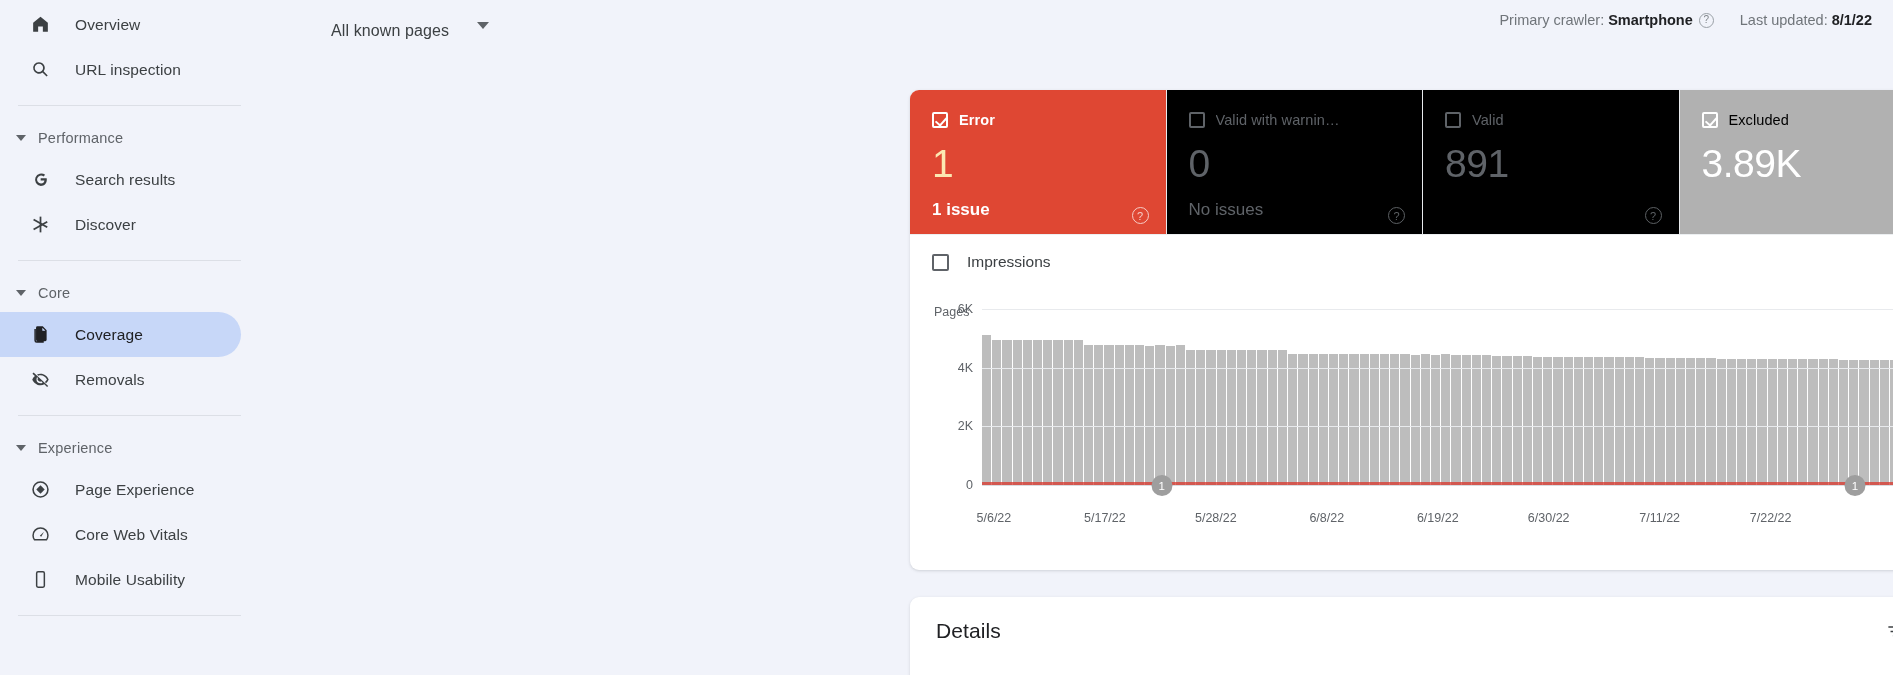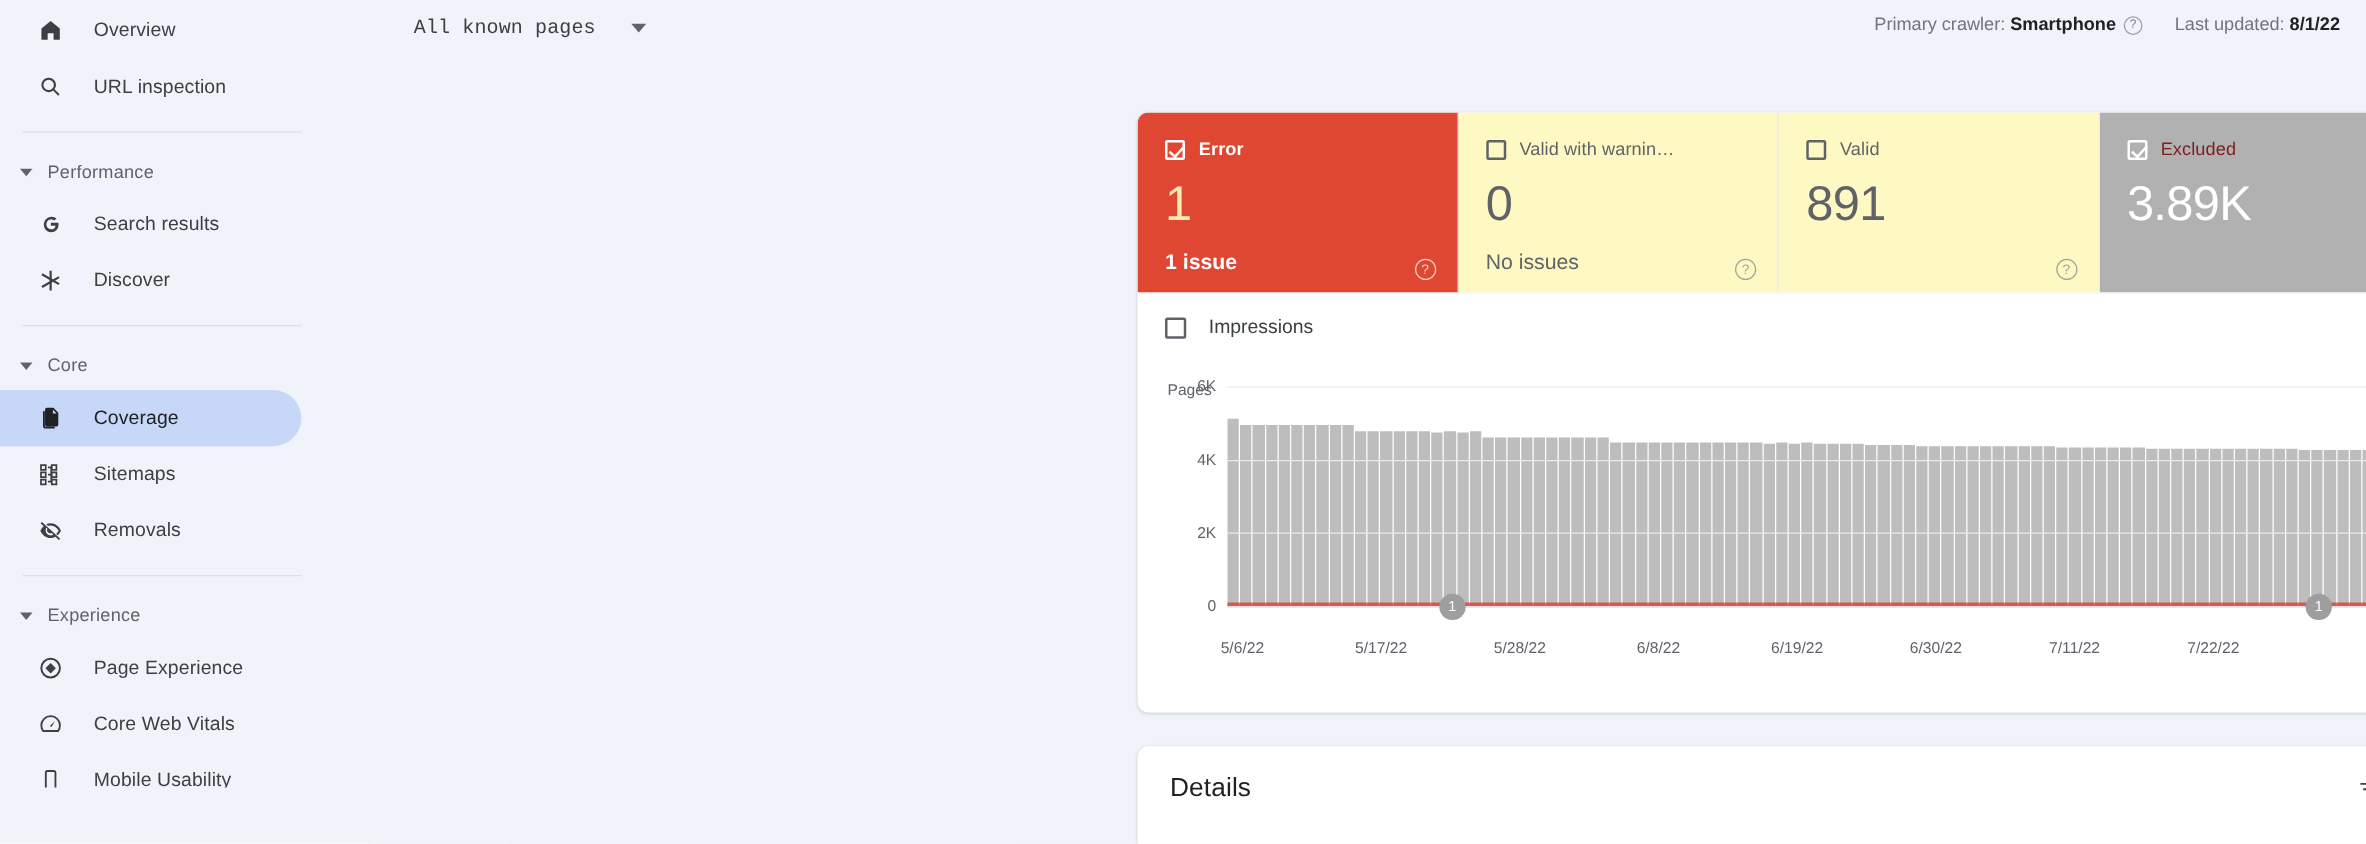--- a/index.html
+++ b/index.html
@@ -52,23 +52,23 @@
   .nav-group .glbl { font-size: 14.5px; color: #5f6368; letter-spacing:.2px; }
 
   
   .main { flex: 1; position: relative; height: 675px; background:#f1f3fa; }
 
   .topbar {
     height: 55px; position: relative;
     display: flex; align-items: center;
   }
   .pagesel {
-    position: absolute; left: 22px; top: 4px;
-    display: flex; align-items: center; height: 36px;
-    padding: 0 10px 0 12px; border-radius: 4px; cursor: pointer; font-family: Liberation Mono, monospace;
+    position: absolute; left: 22px; top: 22px;
+    display: flex; align-items: flex-start; height: 36px;
+    padding: 0 10px 0 12px; border-radius: 4px; cursor: pointer;
   }
   .pagesel .ptxt { font-size: 16px; color: #3c4043; letter-spacing:.1px;}
   .pagesel .dcaret {
     width: 0; height: 0; margin-left: 28px;
     border-left: 6px solid transparent;
     border-right: 6px solid transparent;
     border-top: 7px solid #5f6368;
   }
   .topright {
     position: absolute; right: 21px; top: 12px;
@@ -113,27 +113,27 @@
     position: absolute; right: 17px; bottom: 10px;
     width: 17px; height: 17px; border-radius: 50%; border: 1.3px solid currentColor;
     display:flex; align-items:center; justify-content:center; font-size:11px; opacity:.72;
   }
   .cell-error { background: #df4733; color:#fff; }
   .cell-error .slabel { color:#fff; font-weight:700;}
   .cell-error .cbox { border-color:#fff; color:#fff; }
   .cell-error .snum { color:#fce8b2; }
   .cell-error .ssub { color:#fff; font-weight:700;}
   .cell-error .qmark { color:#fff; }
-  .cell-plain { background:#fef9c3; color:#5f6368; }
+  .cell-plain { background:#000000; color:#5f6368; }
   .cell-plain .slabel{ color:#5f6368; }
   .cell-plain .snum { color:#5f6368; }
   .cell-plain .ssub { color:#5f6368; }
   .cell-plain .qmark { color:#80868b; }
   .cell-excluded { background: #b1b1b1; color:#fff; }
-  .cell-excluded .slabel{ color:#7f1d1d; }
+  .cell-excluded .slabel{ color:#000000; }
   .cell-excluded .cbox { border-color:#fff; color:#fff; }
   .cell-excluded .snum { color:#fff; }
 
   
   .impress {
     display: flex; align-items: center; height: 54px;
     padding-left: 22px; cursor: pointer;
   }
   .impress .cbox { border-color:#5f6368; color:#5f6368; width:17px;height:17px;flex:0 0 17px; margin-right:18px;}
   .impress .ilabel { font-size: 15.5px; color: #3c4043; }
@@ -215,30 +215,20 @@
           <span class="caret"></span>
           <span class="glbl">Core</span>
         </div>
         <div class="nav-item active">
           <span class="ico">
             <svg width="21" height="21" viewBox="0 0 24 24" fill="#202124">
               <path d="M8.5 2.6h6.1l4.4 4.4v11.1a1.6 1.6 0 0 1-1.6 1.6H8.5a1.6 1.6 0 0 1-1.6-1.6V4.2a1.6 1.6 0 0 1 1.6-1.6zm5.6 1.75v3.5h3.5zM5 5.6v13.3a2.6 2.6 0 0 0 2.6 2.6h8.1v-1.7H7.6a.9.9 0 0 1-.9-.9V5.6z" fill-rule="evenodd"></path>
             </svg>
           </span>
           <span class="lbl">Coverage</span>
-        </div>
-        <div class="nav-item">
-          <span class="ico">
-            <svg width="21" height="21" viewBox="0 0 24 24" fill="none">
-              <path d="M3.2 3.5h4.3v4.3H3.2zM3.2 10.2h4.3v4.3H3.2zM3.2 16.8h4.3v4.3H3.2z" fill="none" stroke="#3c4043" stroke-width="1.6"></path>
-              <path d="M9.6 5.6h3v13h-3M9.6 12.3h3" fill="none" stroke="#3c4043" stroke-width="1.6"></path>
-              <path d="M13 3.5h4.3v4.3H13zM13 10.2h4.3v4.3H13zM13 16.8h4.3v4.3H13z" fill="none" stroke="#3c4043" stroke-width="1.6"></path>
-            </svg>
-          </span>
-          <span class="lbl">Sitemaps</span>
         </div>
         <div class="nav-item">
           <span class="ico">
             <svg width="21" height="21" viewBox="0 0 24 24" fill="#3c4043">
               <path d="M12 5.3c4.3 0 8 3.1 9.4 6.7-.63 1.6-1.7 3.05-3.05 4.15l-1.3-1.3A8.4 8.4 0 0 0 19.4 12C18 9.2 15.2 7.2 12 7.2c-.9 0-1.76.16-2.56.45L8 6.2A10 10 0 0 1 12 5.3zM4.1 4.0 2.8 5.3l2.8 2.8A11.6 11.6 0 0 0 2.6 12c1.4 3.6 5.1 6.7 9.4 6.7 1.6 0 3.1-.43 4.4-1.15l3.1 3.1 1.3-1.3zm3 4.3 1.9 1.9a2.9 2.9 0 0 0 3.9 3.9l1.6 1.6a5.1 5.1 0 0 1-2.5.65A4.6 4.6 0 0 1 7.4 12c0-1.4.5-2.7 1.3-3.7z"></path>
             </svg>
           </span>
           <span class="lbl">Removals</span>
         </div>
         <div class="nav-sep"></div>

